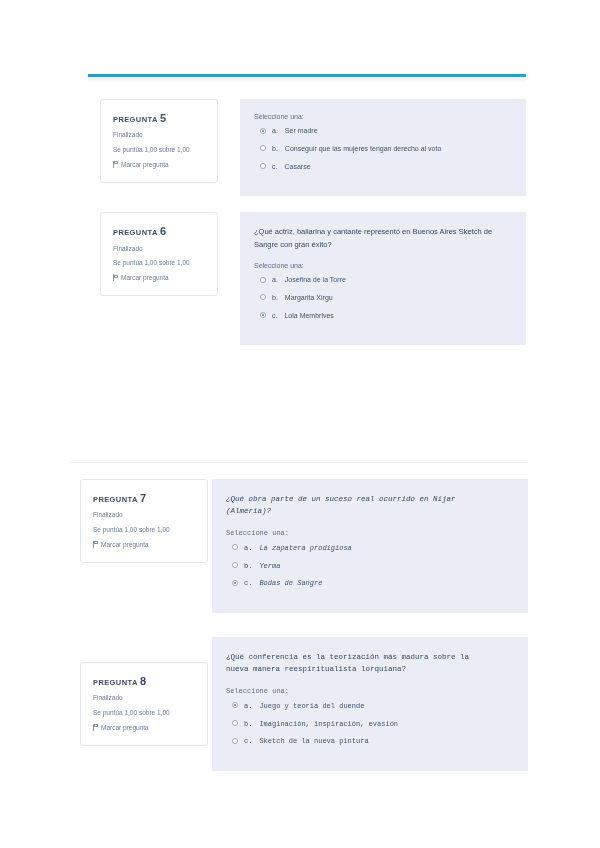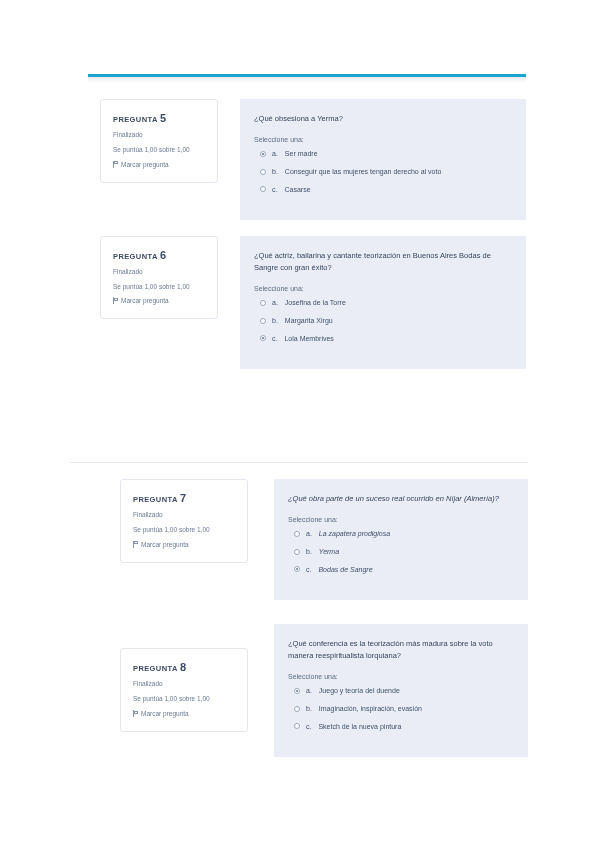--- a/index.html
+++ b/index.html
@@ -71,21 +71,20 @@
     flex: 0 0 118px;
     border: 1px solid #e3e6ec;
     border-radius: 3px;
     background: #ffffff;
     padding: 12px 10px 14px 12px;
     box-sizing: border-box;
   }
   .section--two .qinfo {
     width: 128px;
     flex: 0 0 128px;
-    margin-left: 40px;
   }
 
   .qinfo-title {
     font-size: 7.5px;
     font-weight: bold;
     letter-spacing: 0.4px;
     color: #3d4a63;
     margin-bottom: 7px;
     line-height: 1.1;
   }
@@ -133,21 +132,21 @@
 
   
   .qpanel {
     flex: 1;
     background: #eaedf5;
     padding: 14px 16px 16px 14px;
     box-sizing: border-box;
     margin-left: 18px;
   }
   .section--one .qpanel { margin-left: 22px; min-height: 92px; }
-  .section--two .qpanel { margin-left: 26px; min-height: 92px; }
+  .section--two .qpanel { margin-left: 4px; min-height: 92px; font-family: Liberation Mono, monospace; }
 
   .qtext {
     font-size: 7.5px;
     line-height: 1.65;
     color: #38455e;
     margin-bottom: 11px;
     max-width: 255px;
   }
   .qtext--italic { font-style: italic; }
 
@@ -213,21 +212,20 @@
           <span class="qnum">5</span>
         </div>
         <div class="qinfo-line">Finalizado</div>
         <div class="qinfo-line">Se puntúa 1,00 sobre 1,00</div>
         <div class="qinfo-flag">
           <span class="flag-icon"></span>
           <span>Marcar pregunta</span>
         </div>
       </div>
       <div class="qpanel">
-        <div class="qtext">¿Qué obsesiona a Yerma?</div>
         <div class="qselect">Seleccione una:</div>
         <label class="opt">
           <span class="radio checked"></span>
           <span class="opt-letter">a.</span>
           <span class="opt-text">Ser madre</span>
         </label>
         <label class="opt">
           <span class="radio"></span>
           <span class="opt-letter">b.</span>
           <span class="opt-text">Conseguir que las mujeres tengan derecho al voto</span>
@@ -247,21 +245,21 @@
           <span class="qnum">6</span>
         </div>
         <div class="qinfo-line">Finalizado</div>
         <div class="qinfo-line">Se puntúa 1,00 sobre 1,00</div>
         <div class="qinfo-flag">
           <span class="flag-icon"></span>
           <span>Marcar pregunta</span>
         </div>
       </div>
       <div class="qpanel">
-        <div class="qtext">¿Qué actriz, bailarina y cantante teorización en Buenos Aires Bodas de Sangre con gran éxito?</div>
+        <div class="qtext">¿Qué actriz, bailarina y cantante representó en Buenos Aires Sketch de Sangre con gran éxito?</div>
         <div class="qselect">Seleccione una:</div>
         <label class="opt">
           <span class="radio"></span>
           <span class="opt-letter">a.</span>
           <span class="opt-text">Josefina de la Torre</span>
         </label>
         <label class="opt">
           <span class="radio"></span>
           <span class="opt-letter">b.</span>
           <span class="opt-text">Margarita Xirgu</span>
@@ -319,21 +317,21 @@
           <span class="qnum">8</span>
         </div>
         <div class="qinfo-line">Finalizado</div>
         <div class="qinfo-line">Se puntúa 1,00 sobre 1,00</div>
         <div class="qinfo-flag">
           <span class="flag-icon"></span>
           <span>Marcar pregunta</span>
         </div>
       </div>
       <div class="qpanel">
-        <div class="qtext">¿Qué conferencia es la teorización más madura sobre la voto manera reespiritualista lorquiana?</div>
+        <div class="qtext">¿Qué conferencia es la teorización más madura sobre la nueva manera reespiritualista lorquiana?</div>
         <div class="qselect">Seleccione una:</div>
         <label class="opt">
           <span class="radio checked"></span>
           <span class="opt-letter">a.</span>
           <span class="opt-text">Juego y teoría del duende</span>
         </label>
         <label class="opt">
           <span class="radio"></span>
           <span class="opt-letter">b.</span>
           <span class="opt-text">Imaginación, inspiración, evasión</span>

